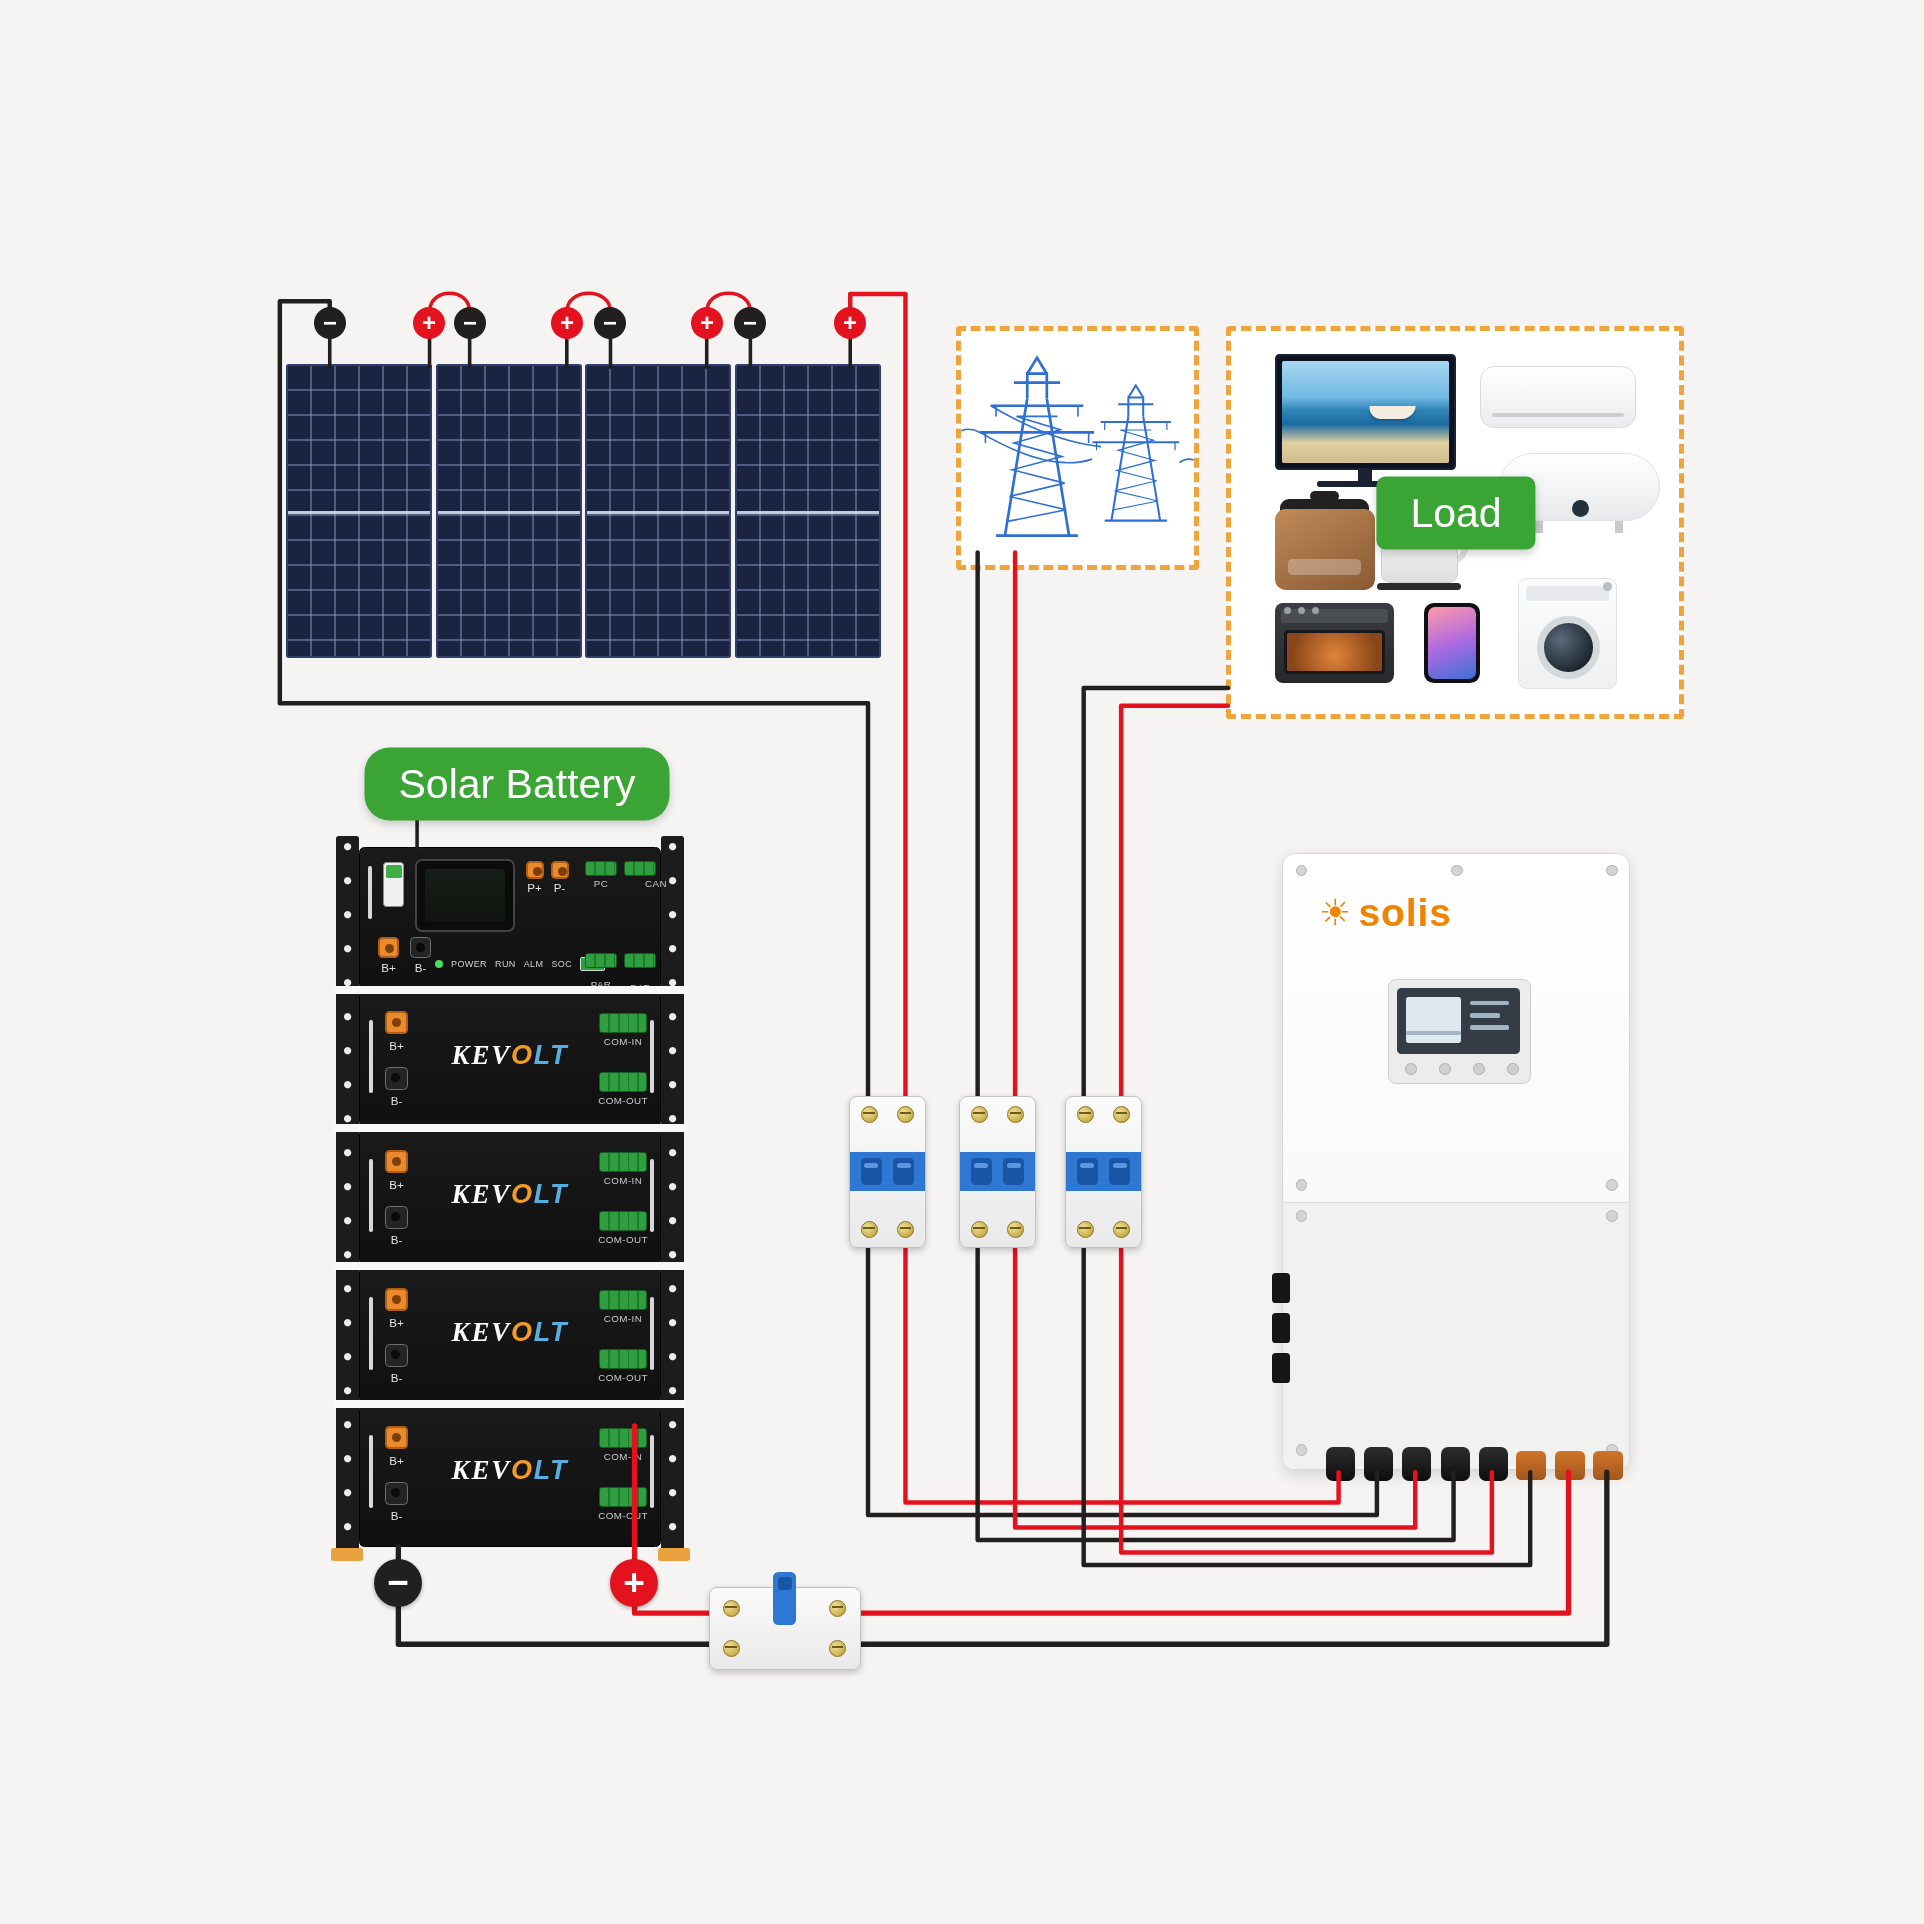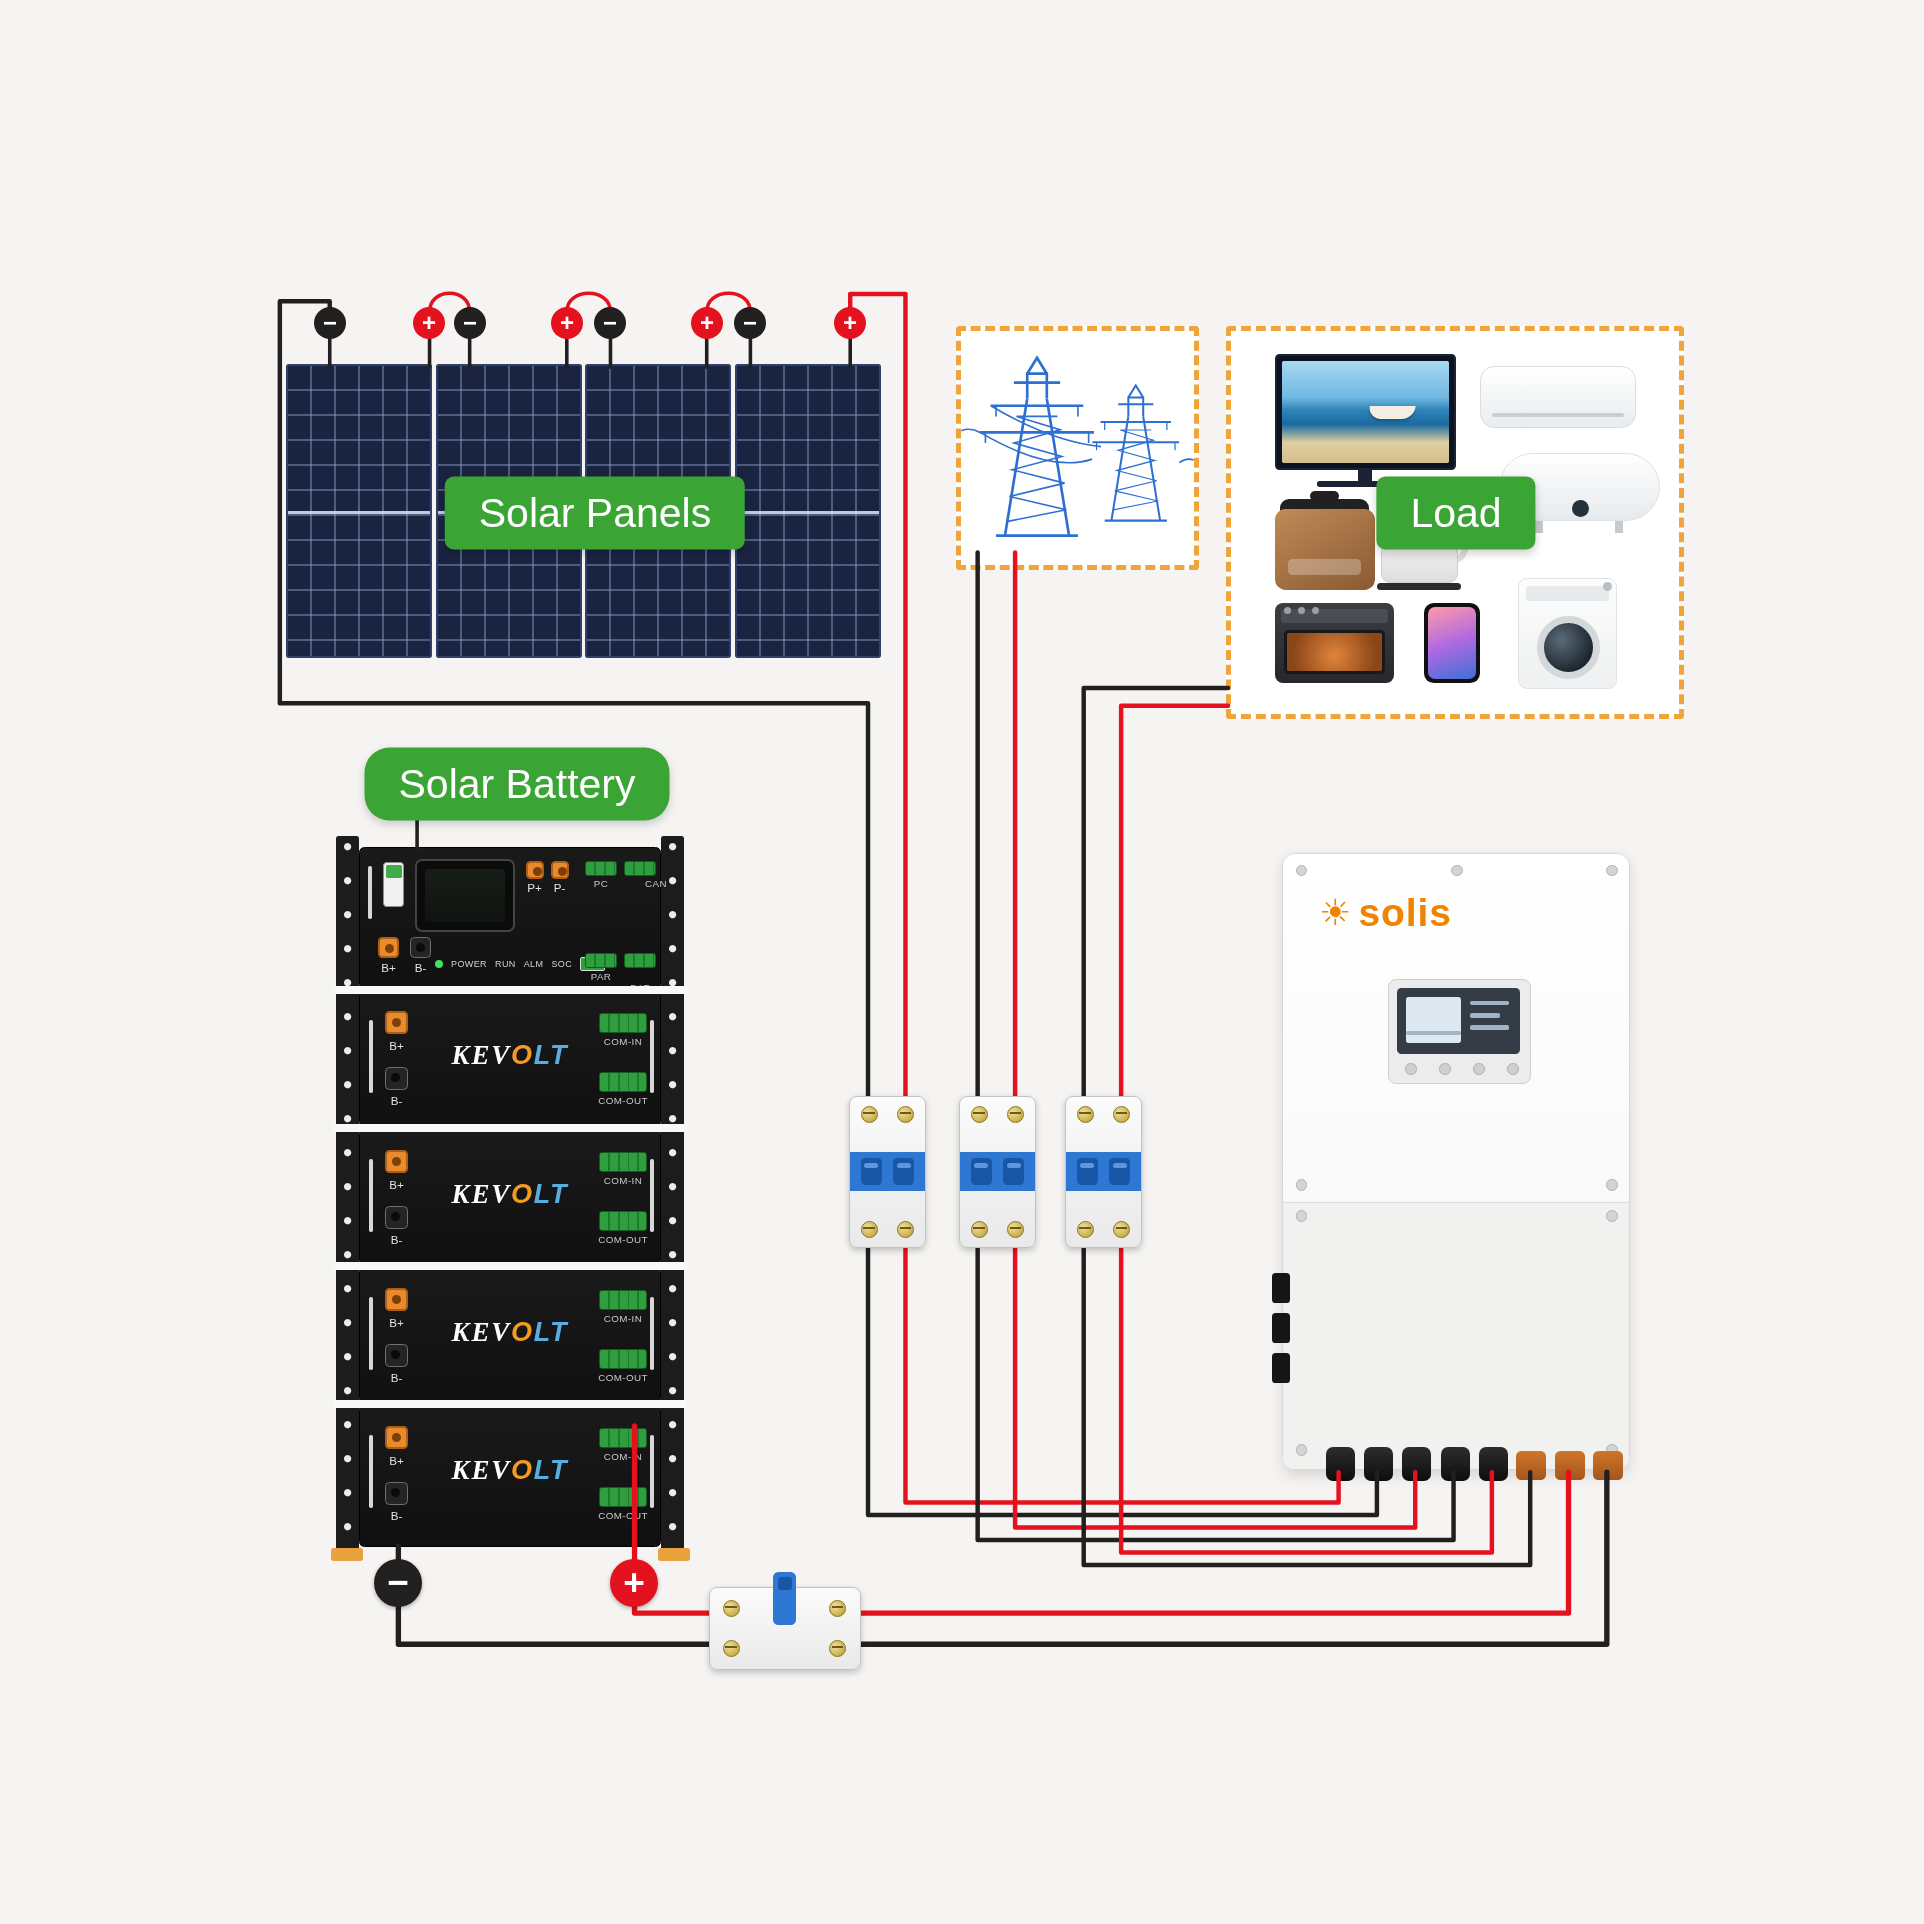--- a/index.html
+++ b/index.html
@@ -264,21 +264,21 @@
       </div>
       <div class="osq" style="left:166px;top:12.5px;width:18px;height:18px;"></div>
       <div class="plabel" style="left:163px;top:34px;">P+</div>
       <div class="osq" style="left:191px;top:12.5px;width:18px;height:18px;"></div>
       <div class="plabel" style="left:188px;top:34px;">P-</div>
       <div class="gblock" style="left:225px;top:12.5px;width:32px;height:15px;"></div>
       <div class="gcap" style="left:225px;top:31px;width:32px;">PC</div>
       <div class="gblock" style="left:264px;top:12.5px;width:32px;height:15px;"></div>
       <div class="gcap" style="left:280px;top:31px;width:32px;">CAN</div>
       <div class="gblock" style="left:225px;top:105px;width:32px;height:15px;"></div>
-      <div class="gcap" style="left:225px;top:124px;width:32px;">PAR</div>
+      <div class="gcap" style="left:225px;top:132px;width:32px;">PAR</div>
       <div class="gblock" style="left:264px;top:105px;width:32px;height:15px;"></div>
       <div class="gcap" style="left:264px;top:135px;width:32px;">BAT</div>
     </div>
 
     <div class="bmodule" style="top:160px;height:138px;">
       <div class="slot" style="left:9px;"></div>
       <div class="slot" style="left:290px;"></div>
       <div class="osq" style="left:25px;top:21.4px;"></div>
       <div class="plabel" style="left:25px;top:50px;">B+</div>
       <div class="ksq" style="left:25px;top:77px;"></div>
@@ -474,18 +474,17 @@
       <span>+</span>
     </div>
 
   <div class="bigterm minus" style="left:374px;top:1559px;">
       <span>−</span>
     </div>
   <div class="bigterm plus" style="left:610px;top:1559px;">
       <span>+</span>
     </div>
 
-  <div class="glabel" style="left:595px;top:513px;">Solar Panels</div>
   <div class="glabel" style="left:1456px;top:513px;">Load</div>
   <div class="glabel" style="left:517px;top:784px;border-radius:25px;">Solar Battery</div>
 
 </div>
 
 
 </body></html>

